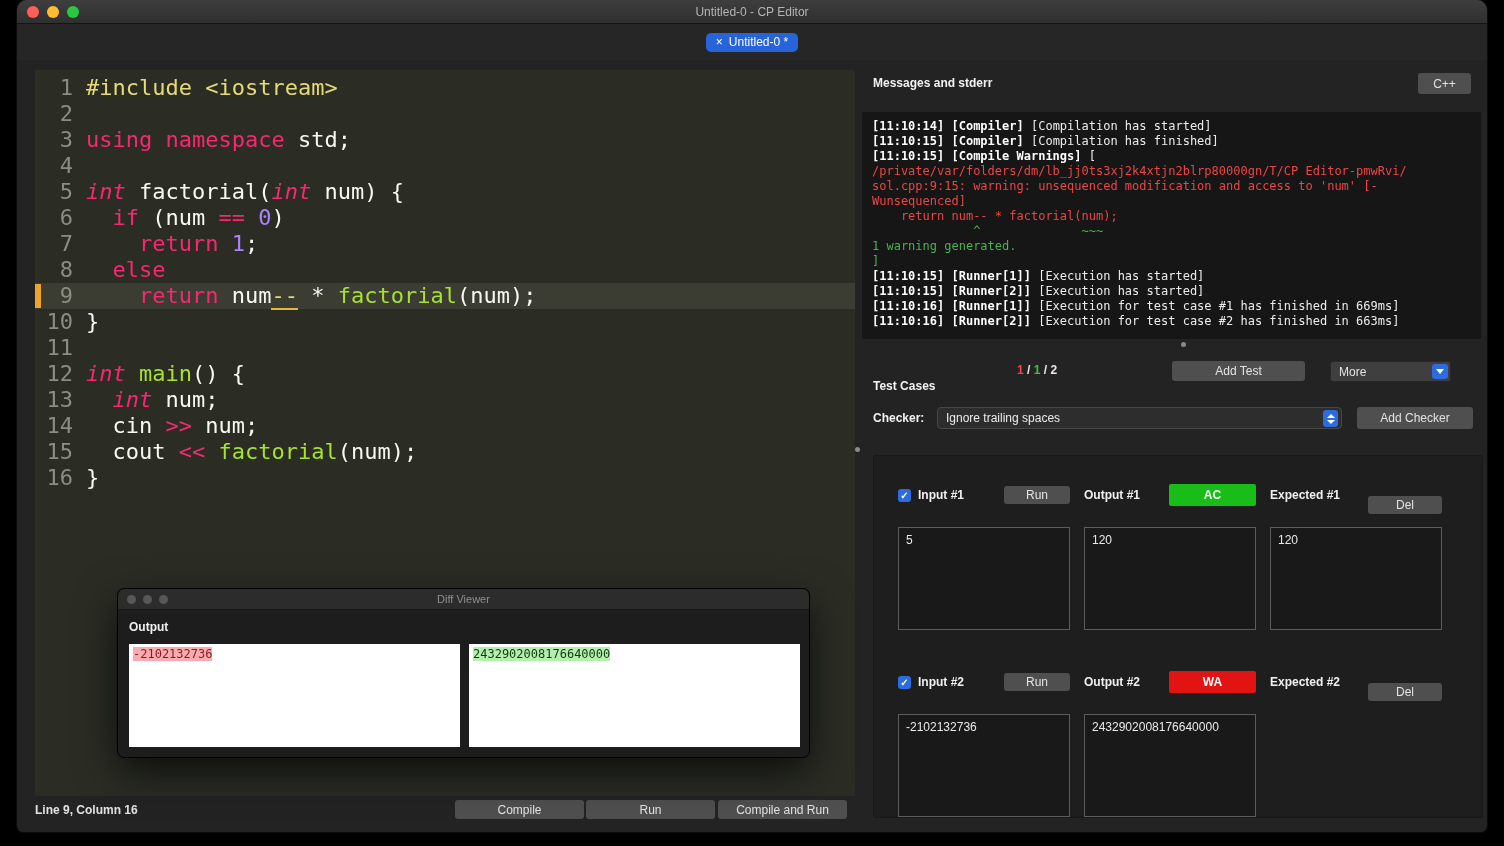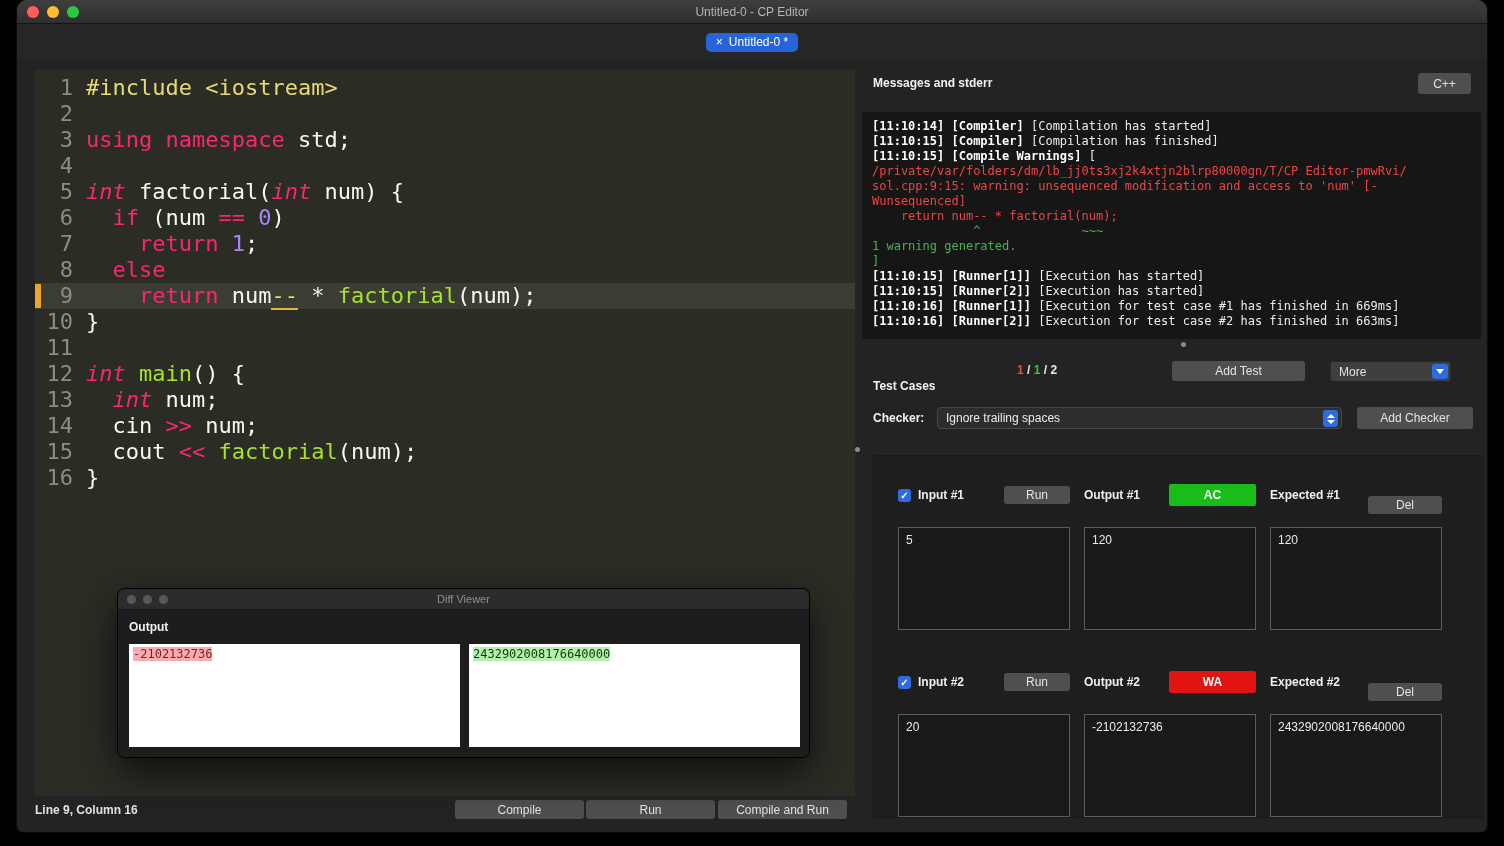--- a/index.html
+++ b/index.html
@@ -302,21 +302,20 @@
         <span class="badge" style="background: rgb(225, 19, 19);">WA</span>
       </div>
       <div class="ch-col">
         <span class="ch-left">
                 <span>Expected #2</span>
               </span>
         <button class="btn del-btn">Del</button>
       </div>
     </div>
     <div class="case-areas">
-      <div class="tarea">20</div>
       <div class="tarea">-2102132736</div>
       <div class="tarea">2432902008176640000</div>
     </div>
   </div>
 </div>
   </div>
 
   <div class="diffw">
     <div class="diff-tb">
       <span class="diff-dots">

